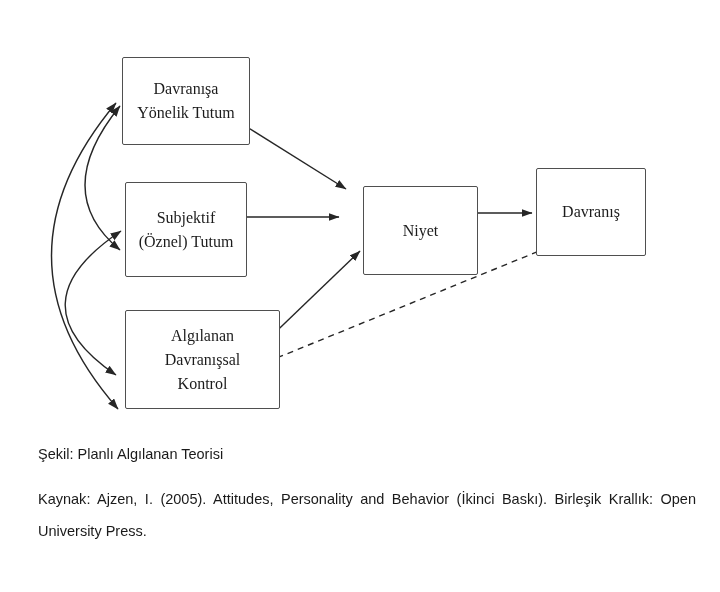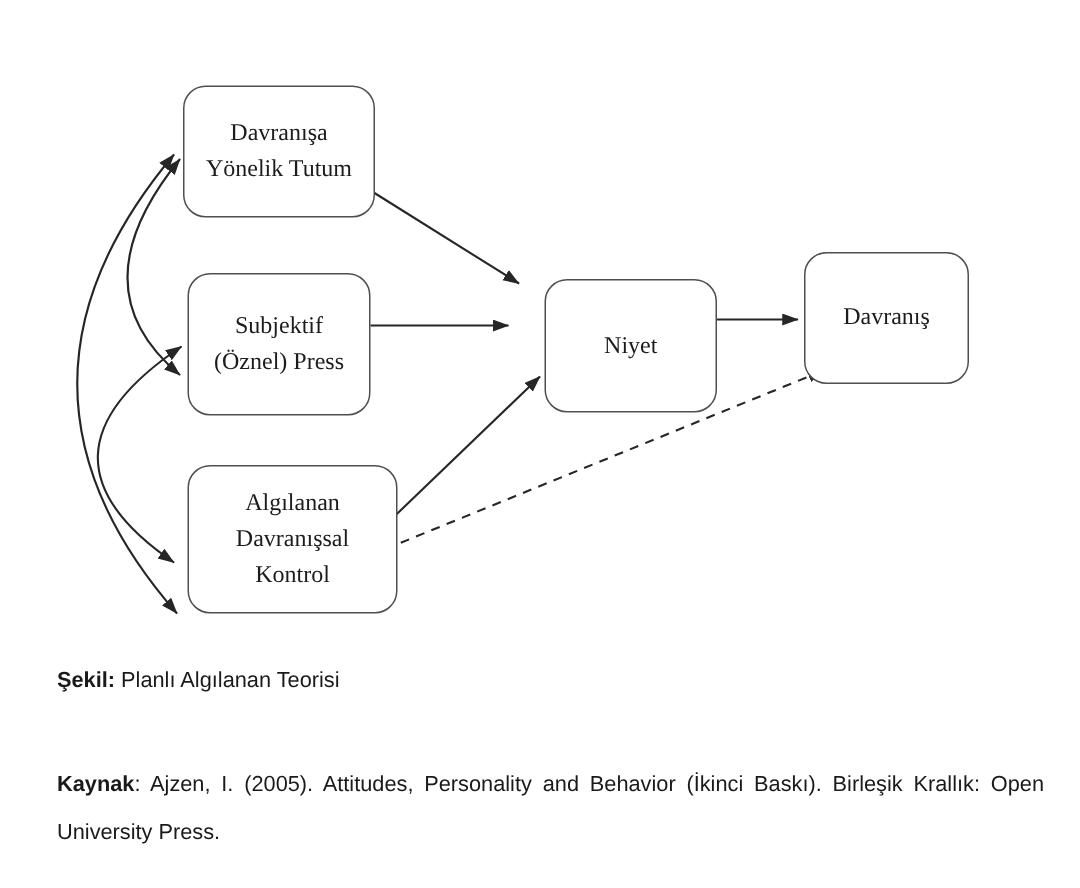--- a/index.html
+++ b/index.html
@@ -16,34 +16,34 @@
     position: absolute;
     left: 0; top: 0;
     width: 720px; height: 592px;
     pointer-events: none;
   }
   .node {
     position: absolute;
     box-sizing: border-box;
     background: #ffffff;
     border: 1.5px solid #4f4f4f;
-    border-radius: 15px;
+    border-radius: 2px;
     display: flex;
     align-items: center;
     justify-content: center;
     text-align: center;
     font-family: "Liberation Serif", serif;
     font-size: 16px;
     line-height: 1.5;
     color: #1c1c1c;
     white-space: pre-line;
   }
   #node-tutum    { left: 122px; top: 57px;  width: 128px; height: 88px; }
   #node-norm     { left: 125px; top: 182px; width: 122px; height: 95px; }
-  #node-kontrol  { left: 125px; top: 310px; width: 140px; height: 99px; }
+  #node-kontrol  { left: 125px; top: 310px; width: 155px; height: 99px; }
   #node-niyet    { left: 363px; top: 186px; width: 115px; height: 89px; }
   #node-davranis { left: 536px; top: 168px; width: 110px; height: 88px; }
 
   .edge {
     fill: none;
     stroke: #262626;
     stroke-width: 1.4px;
   }
   .edge.dashed { stroke-dasharray: 6 5; }
 
@@ -55,23 +55,22 @@
     line-height: 20px;
   }
   #source-para {
     position: absolute;
     left: 38px;
     top: 483px;
     width: 658px;
     font-size: 14.5px;
     line-height: 32px;
     text-align: justify;
-    margin-top: 24px;
   }
-  .bold { font-weight: bold; }
+  .bold { font-weight: normal; }
 </style>
 </head>
 <body>
 
 <div id="page">
 
   <svg id="diagram-svg" viewBox="0 0 720 592" xmlns="http://www.w3.org/2000/svg">
     <defs>
       <marker id="ah-end" markerUnits="userSpaceOnUse" markerWidth="12" markerHeight="9" refX="10.5" refY="4" orient="auto">
         <path d="M0,0 L11,4 L0,8 Z" fill="#262626"></path>
@@ -92,21 +91,21 @@
     <path class="edge" d="M121,231 Q12,304 116,375" marker-start="url(#ah-start)" marker-end="url(#ah-end)"></path>
     <path class="edge" d="M116,103 Q-14,258 118,409" marker-start="url(#ah-start)" marker-end="url(#ah-end)"></path>
   </svg>
 
   <div class="node" id="node-tutum">
     <span>Davranışa
 Yönelik Tutum</span>
   </div>
   <div class="node" id="node-norm">
     <span>Subjektif
-(Öznel) Press</span>
+(Öznel) Tutum</span>
   </div>
   <div class="node" id="node-kontrol">
     <span>Algılanan
 Davranışsal
 Kontrol</span>
   </div>
   <div class="node" id="node-niyet">
     <span>Niyet</span>
   </div>
   <div class="node" id="node-davranis">

